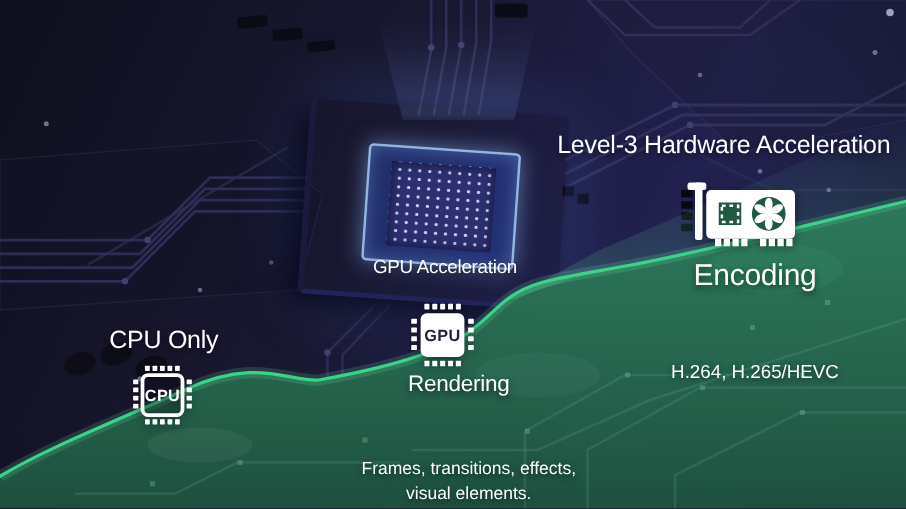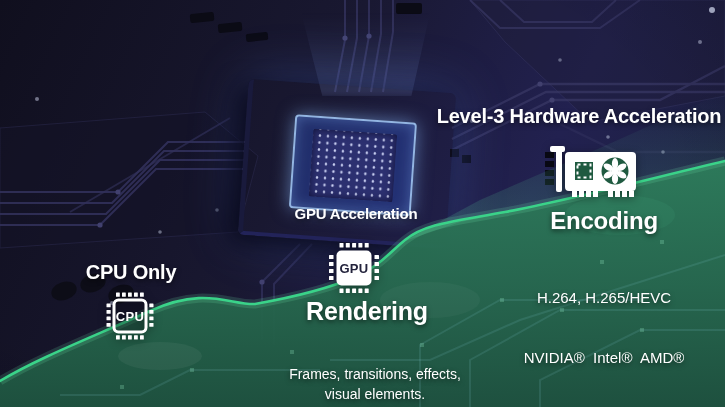--- a/index.html
+++ b/index.html
@@ -45,25 +45,25 @@
   .vignette {
     position:absolute; inset:0; pointer-events:none;
     background:radial-gradient(130% 130% at 38% 42%, rgba(0,0,0,0) 42%, rgba(4,4,14,.55) 100%);
   }
 
   
   .wave-svg { position:absolute; inset:0; }
 
   
   .lbl { position:absolute; white-space:nowrap; text-shadow:0 2px 5px rgba(0,0,0,.55); transform:translateX(-50%); }
-  .h-big    { font-weight:bold; letter-spacing:-0.2px; }
+  .h-big    { font-weight:normal; letter-spacing:-0.2px; }
   .lvl3     { left:579px; top:105px; font-size:20px; }
   .enc-t    { left:604px; top:207px; font-size:24px; }
   .gpu-t    { left:356px; top:205px; font-size:15px; }
-  .rend-t   { left:367px; top:297px; font-size:25px; }
+  .rend-t   { left:367px; top:297px; font-size:18px; }
   .cpu-t    { left:131px; top:261px; font-size:20px; }
   .enc-d    { left:604px; top:248px; font-size:15px; line-height:20px; text-align:center; white-space:pre; }
   .rend-d   { left:375px; top:329px; font-size:14px; line-height:19.5px; text-align:center;margin-top:36px; }
   .rend-d div, .enc-d div { white-space:pre; }
 
   
   .icon { position:absolute; filter:drop-shadow(0 2px 4px rgba(0,0,0,.4)); }
   .cpu-icon { left:103px; top:289px; }
   .gpu-icon { left:325px; top:239px; }
   .card-icon { left:548px; top:141px; }
@@ -248,21 +248,20 @@
             <ellipse cx="67" cy="22.5" rx="3.1" ry="5.4"></ellipse>
           </g>
         <circle cx="67" cy="30" r="3.4"></circle>
       </g>
     </svg>
   </div>
 
   <div class="lbl h-big enc-t">Encoding</div>
   <div class="lbl enc-d">
     <div>H.264, H.265/HEVC</div>
-    <div>NVIDIA®  Intel®  AMD®</div>
     
   </div>
 
   <div class="lbl h-big gpu-t">GPU Acceleration</div>
 
   <div class="icon gpu-icon">
     <svg width="58" height="58" viewBox="0 0 58 58">
       <g fill="#fff">
         <rect x="14.5" y="4" width="4" height="4.5" rx=".5"></rect>
           <rect x="20.8" y="4" width="4" height="4.5" rx=".5"></rect>

